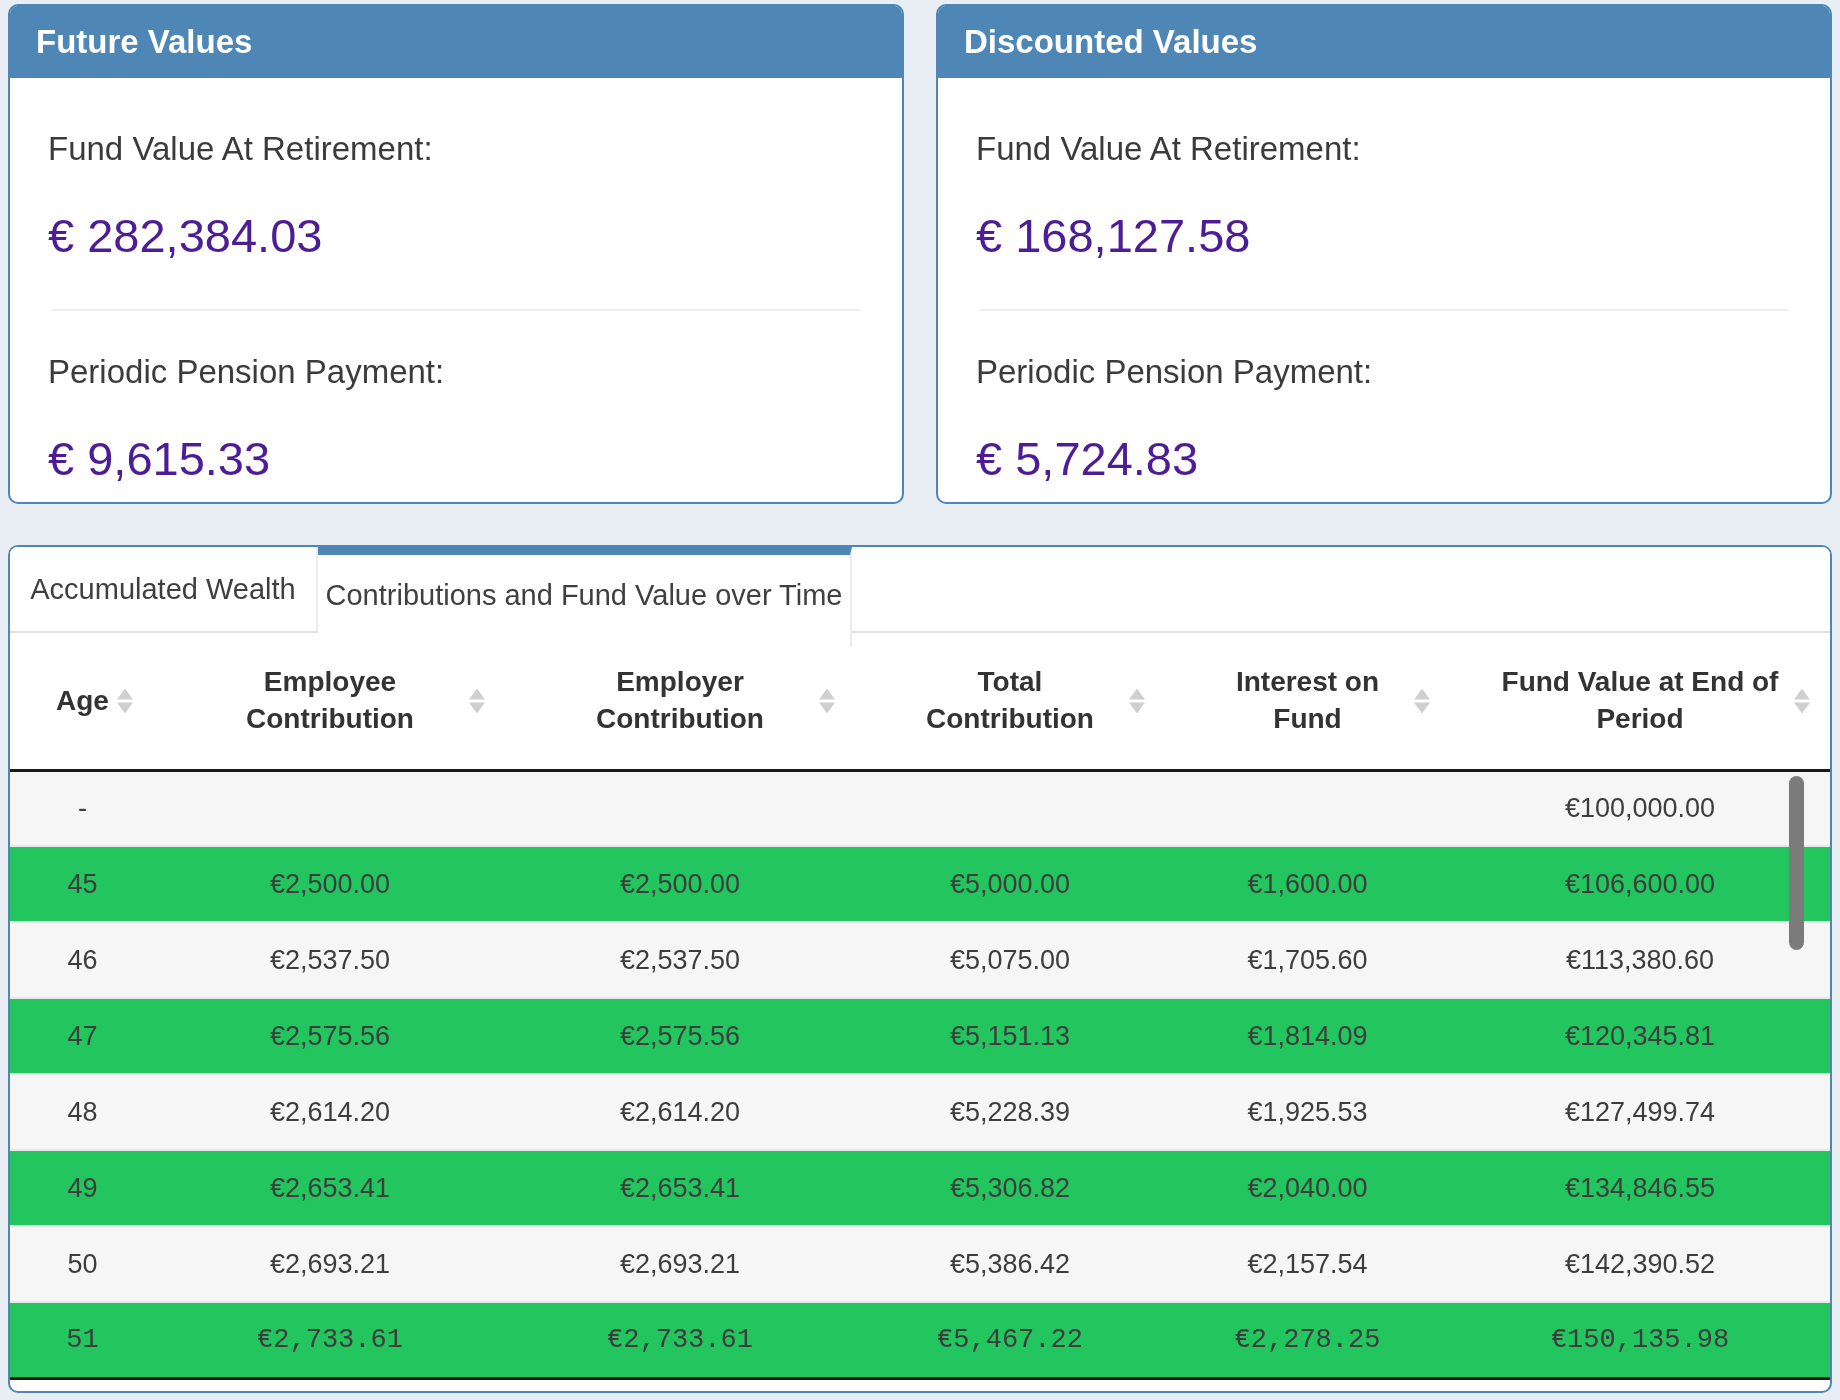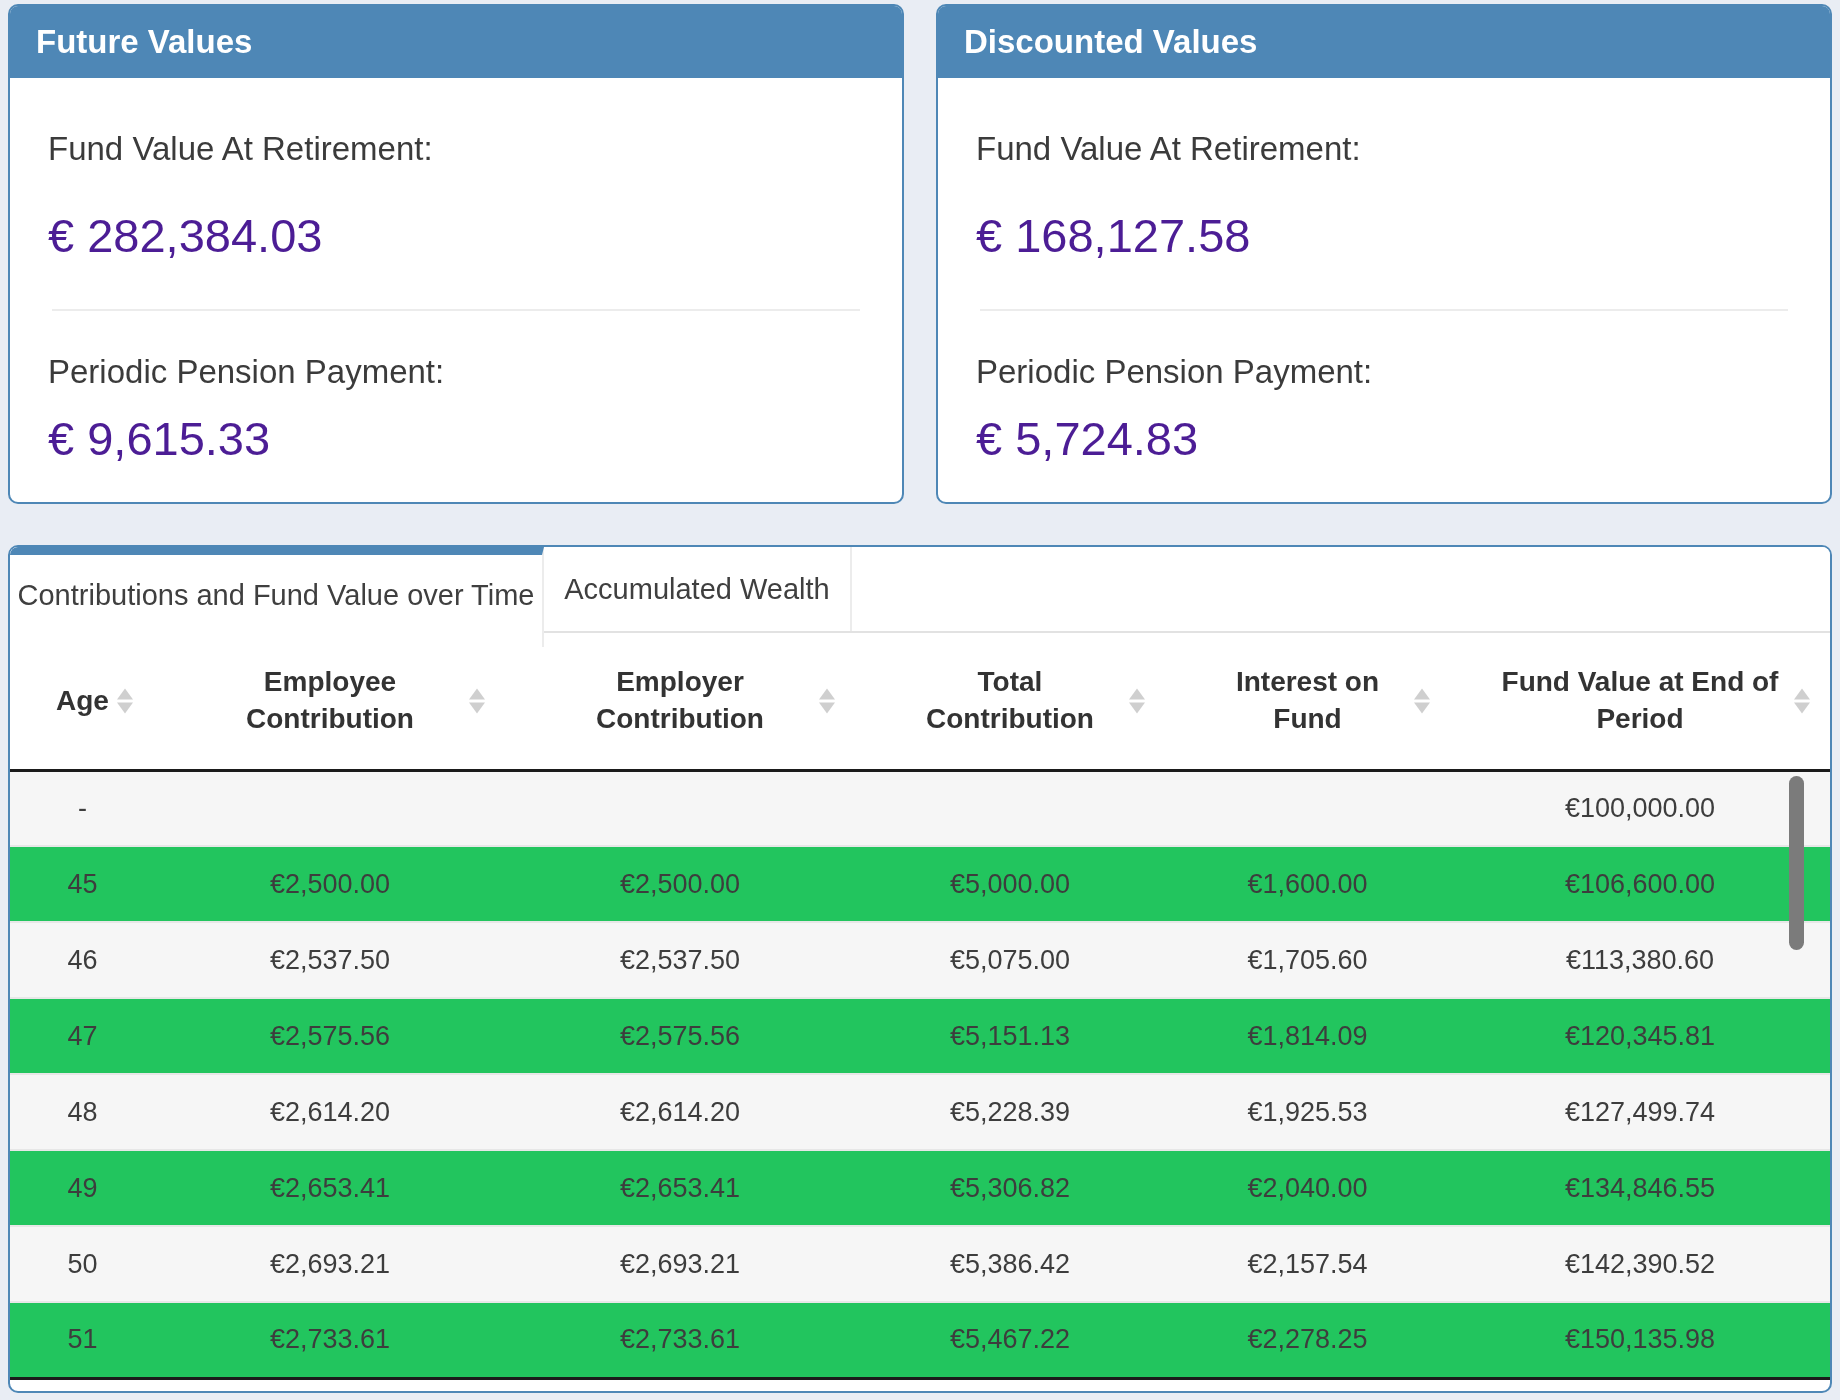--- a/index.html
+++ b/index.html
@@ -30,21 +30,21 @@
     font-size: 33px; font-weight: 600;
     padding: 0 26px;
   }
   .card-body { padding: 0 38px; }
   .metric-label { font-size: 33px; color: #3b3b3b; }
   .metric-value { font-size: 47px; font-weight: 400; color: #4c1d95; }
   .lbl-1 { margin-top: 52px; }
   .val-1 { margin-top: 40px; }
   .card-divider { border: none; border-top: 2px solid #ececec; margin: 46px 4px 0 4px; }
   .lbl-2 { margin-top: 42px; }
-  .val-2 { margin-top: 20px; }
+  .val-2 { margin-top: 40px; }
 
   
   .panel {
     position: absolute; left: 8px; top: 545px; width: 1824px; height: 848px;
     background: #ffffff;
     border: 2px solid #4e87b6;
     border-radius: 10px;
   }
   .panel-inner { position: relative; width: 100%; height: 100%; overflow: hidden; border-radius: 8px; }
 
@@ -110,21 +110,21 @@
   .data-table td {
     height: 76px;
     text-align: center;
     vertical-align: middle;
     font-size: 27px;
     color: #3d3d3d;
     border-bottom: 2px solid #e7e7e7;
     background: #22c55e;
   }
   .data-table tr.stripe td { background: #f6f6f6; }
-  .data-table tbody tr:last-child td { border-bottom: 3px solid #1b1b1b; }
+  .data-table tbody tr:last-child td { border-bottom: 3px solid #1b1b1b; font-family: Liberation Mono, monospace; }
 
   
   .vscrollbar-thumb {
     position: absolute;
     right: 26px; top: 229px;
     width: 15px; height: 174px;
     background: #7b7b7b;
     border-radius: 8px;
     z-index: 3;
   }
@@ -155,25 +155,25 @@
       <div class="metric-value val-2">€ 5,724.83</div>
     </div>
   </div>
 
 </div>
 
 <div class="panel">
   <div class="panel-inner">
 
     <div class="tabbar">
+      <div class="tab tab-inactive">
+        <span>Accumulated Wealth</span>
+      </div>
       <div class="tab tab-active">
         <span>Contributions and Fund Value over Time</span>
-      </div>
-      <div class="tab tab-inactive">
-        <span>Accumulated Wealth</span>
       </div>
     </div>
 
     <table class="data-table">
       <colgroup>
         <col style="width:145px">
           <col style="width:350px">
           <col style="width:350px">
         <col style="width:310px">
           <col style="width:285px">

